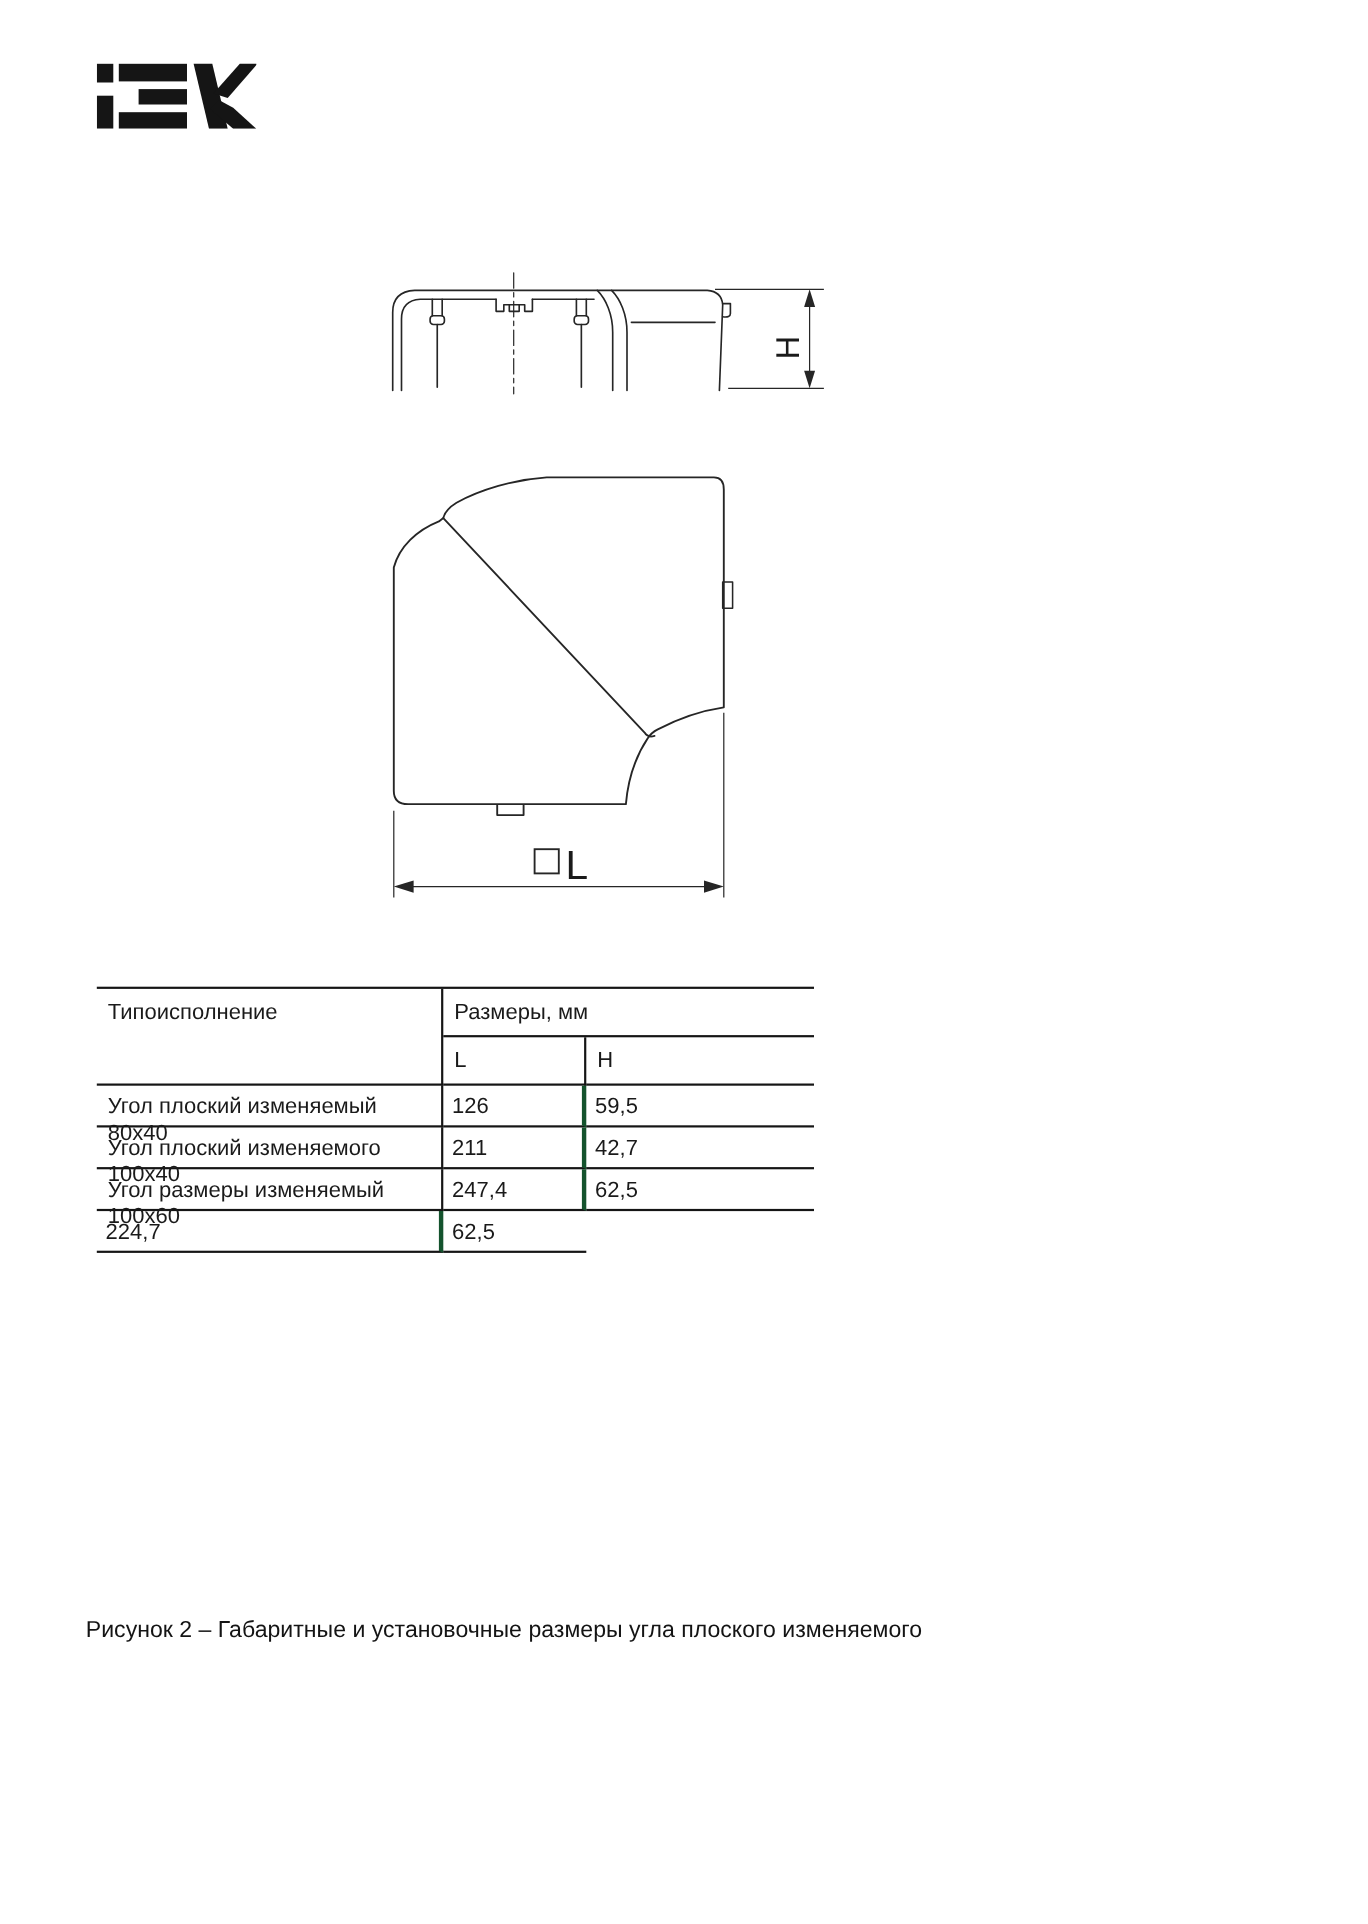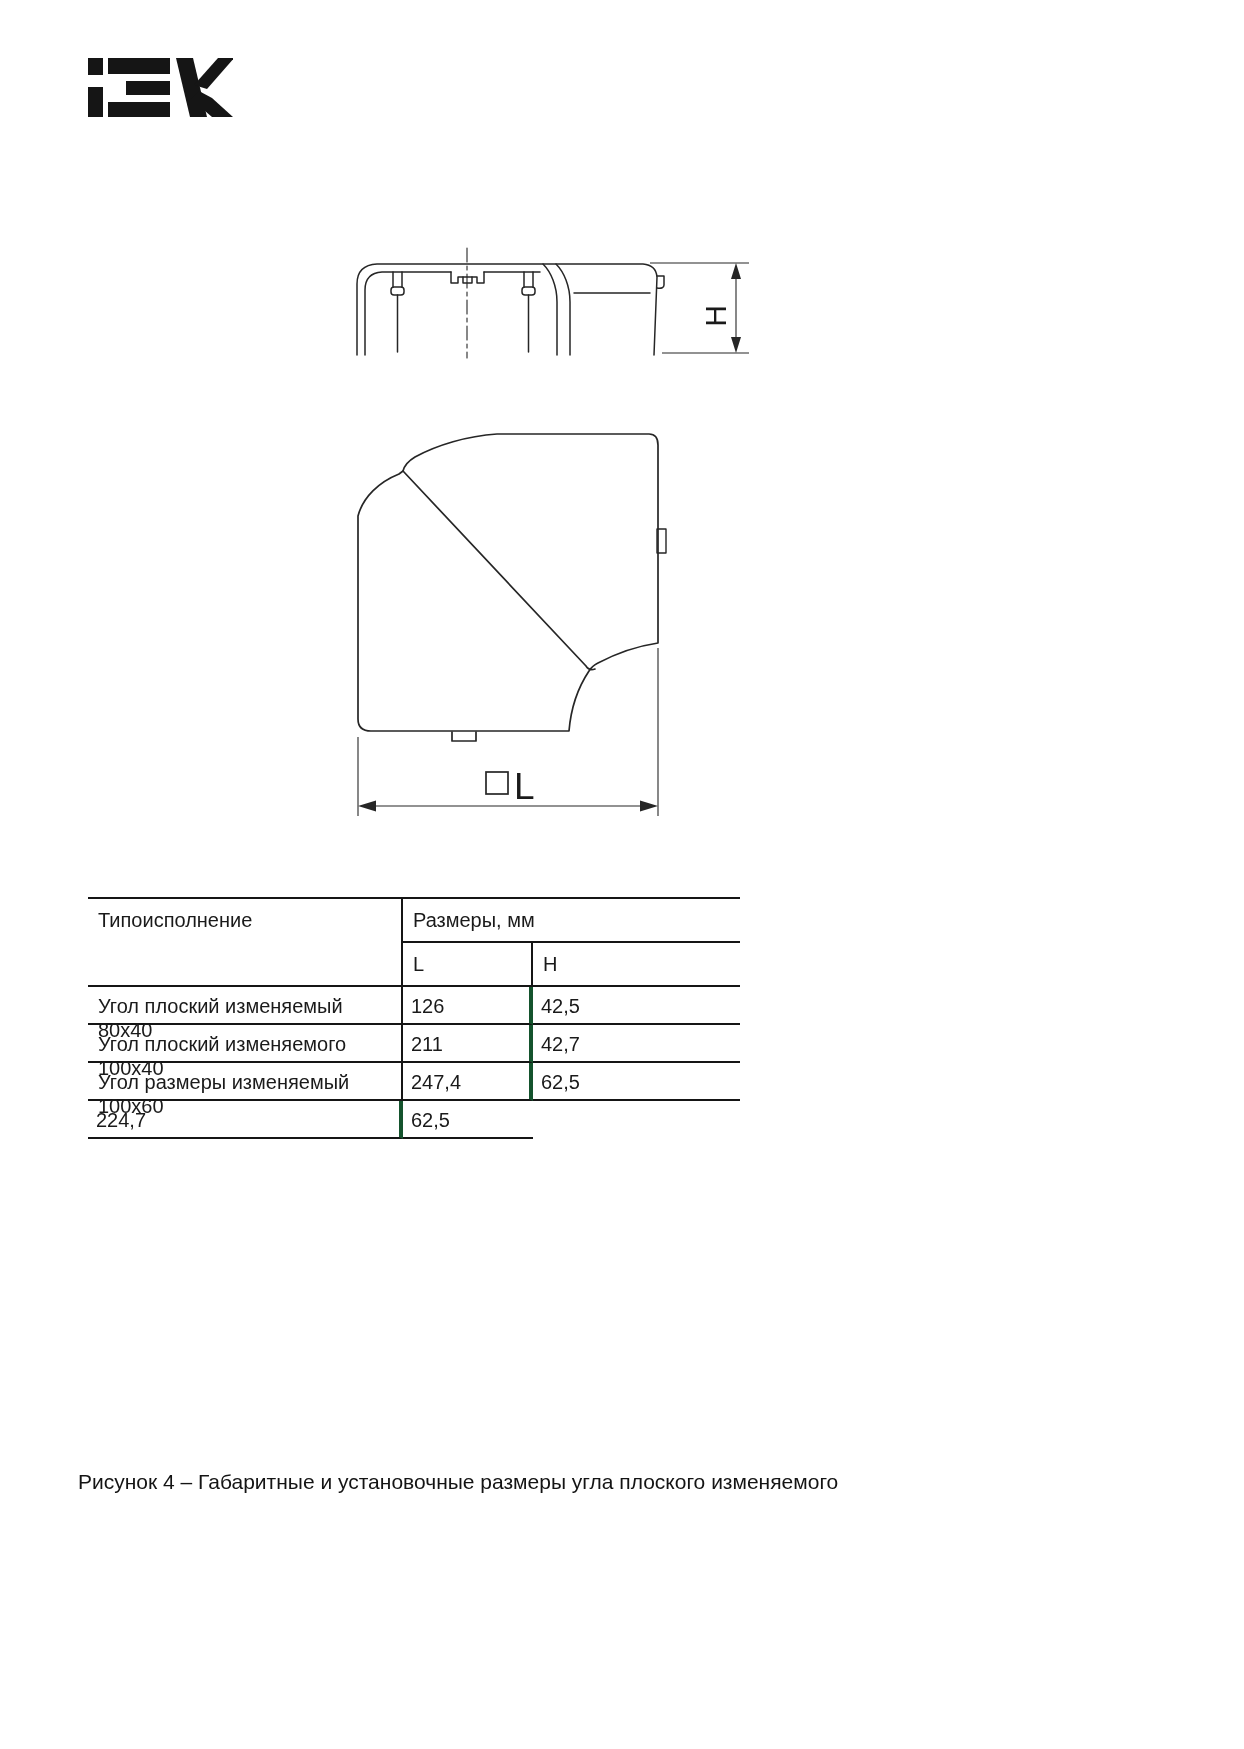--- a/index.html
+++ b/index.html
@@ -131,29 +131,29 @@
   </svg>
 
   <div class="dim-table">
     <div class="cell th-dims">Размеры, мм</div>
     <div class="cell th-type">Типоисполнение</div>
     <div class="cell th-l">L</div>
     <div class="cell th-h">H</div>
 
     <div class="cell td td-type">Угол плоский изменяемый 80x40</div>
     <div class="cell td td-l">126</div>
-    <div class="cell td">42,5</div>
+    <div class="cell td">59,5</div>
 
     <div class="cell td td-type">Угол плоский изменяемого 100x40</div>
     <div class="cell td td-l">211</div>
     <div class="cell td">42,7</div>
 
     <div class="cell td td-type">Угол размеры изменяемый 100x60</div>
     <div class="cell td td-l">247,4</div>
     <div class="cell td">62,5</div>
 
     <div class="cell td td-l">224,7</div>
     <div class="cell td">62,5</div>
   </div>
 
-  <div class="caption">Рисунок 4 – Габаритные и установочные размеры угла плоского изменяемого</div>
+  <div class="caption">Рисунок 2 – Габаритные и установочные размеры угла плоского изменяемого</div>
 
 </div>
 
 </body></html>

